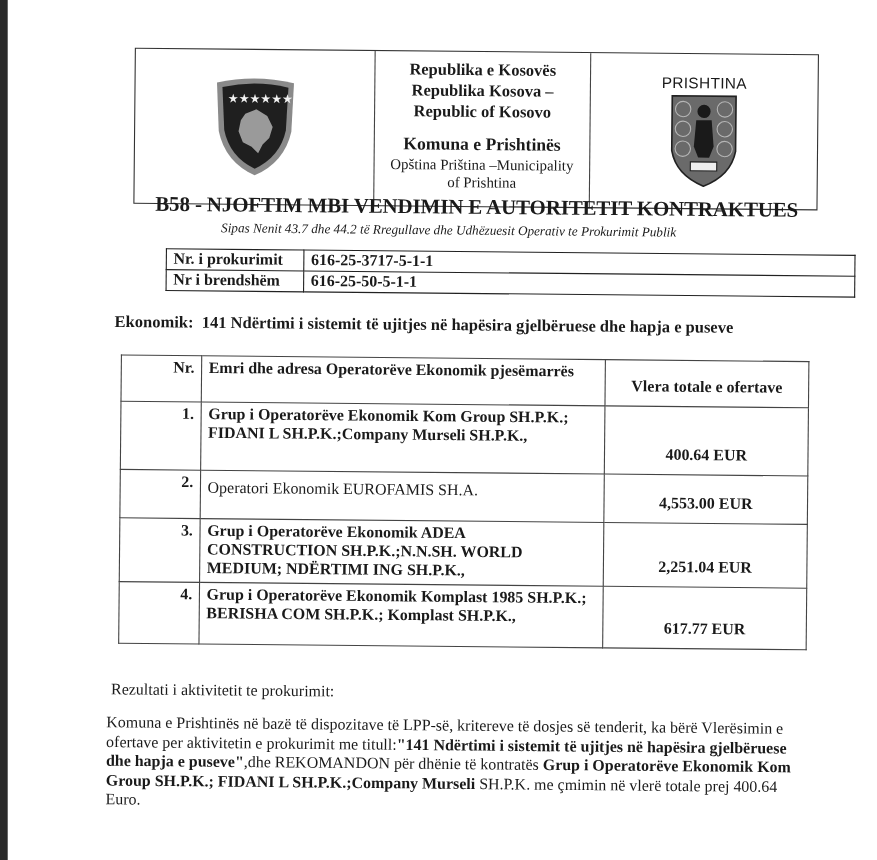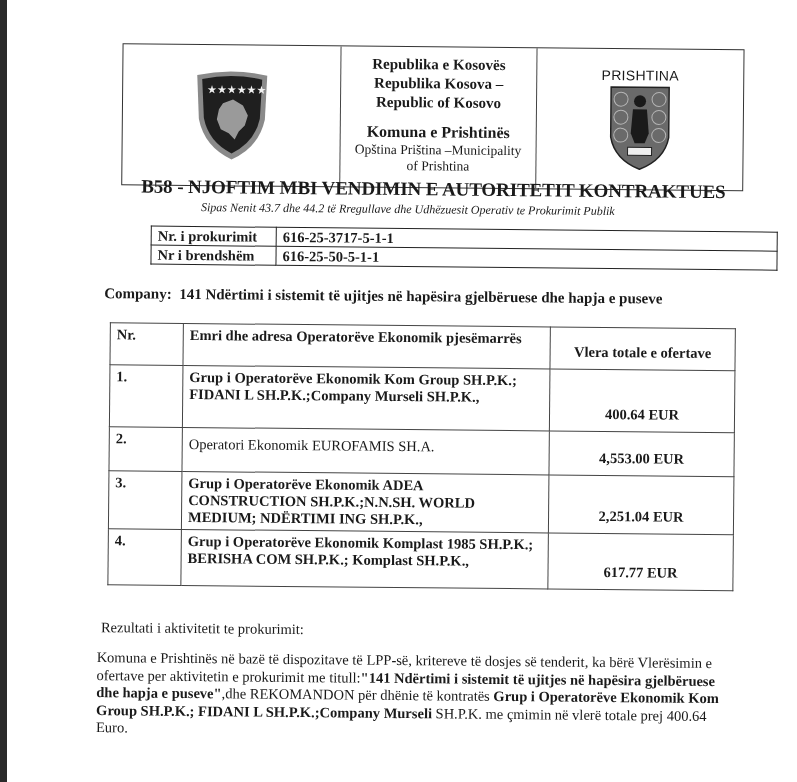--- a/index.html
+++ b/index.html
@@ -33,21 +33,21 @@
   .id-table td.v { width:488px; }
 
   .titulli { position:absolute; left:104px; top:288px; font-size:15px; white-space:nowrap; }
   .titulli b { font-weight:bold; }
 
   
   .offers { position:absolute; left:110px; top:325px; border-collapse:collapse; }
   .offers th, .offers td { border:1px solid #444; vertical-align:top; text-align:left; font-size:14.5px; }
   .offers th { font-weight:bold; padding:3px 6px; }
   .offers td { font-weight:bold; padding:3px 6px; }
-  .offers .c-nr { width:60px; }
+  .offers .c-nr { width:60px;text-align:right; }
   .offers .c-name { width:354px; }
   .offers .c-val { width:172px; text-align:center; vertical-align:bottom; padding-bottom:8px; }
   .offers th.c-val { vertical-align:middle; padding-top:16px; }
   .offers td.c-name { line-height:17px; }
 
   .result-label { position:absolute; left:104px; top:622px; font-size:14.5px; }
   .result-text { position:absolute; left:100px; top:652px; width:640px; font-size:14.5px; line-height:17.5px; }
   .result-text b { font-weight:bold; }
 </style>
 </head>
@@ -105,21 +105,21 @@
       <td class="v">616-25-3717-5-1-1</td>
     </tr>
     <tr>
       <td class="k">Nr i brendshëm</td>
       <td class="v">616-25-50-5-1-1</td>
     </tr>
   </tbody>
     </table>
 
   <div class="titulli">
-    <span style="font-weight:bold">Company:</span>&nbsp;
+    <span style="font-weight:bold">Ekonomik:</span>&nbsp;
     <b>141 Ndërtimi i sistemit të ujitjes në hapësira gjelbëruese dhe hapja e puseve</b>
   </div>
 
   <table class="offers">
     <tbody>
         <tr>
       <th class="c-nr">Nr.</th>
       <th class="c-name">Emri dhe adresa Operatorëve Ekonomik pjesëmarrës</th>
       <th class="c-val">Vlera totale e ofertave</th>
     </tr>

